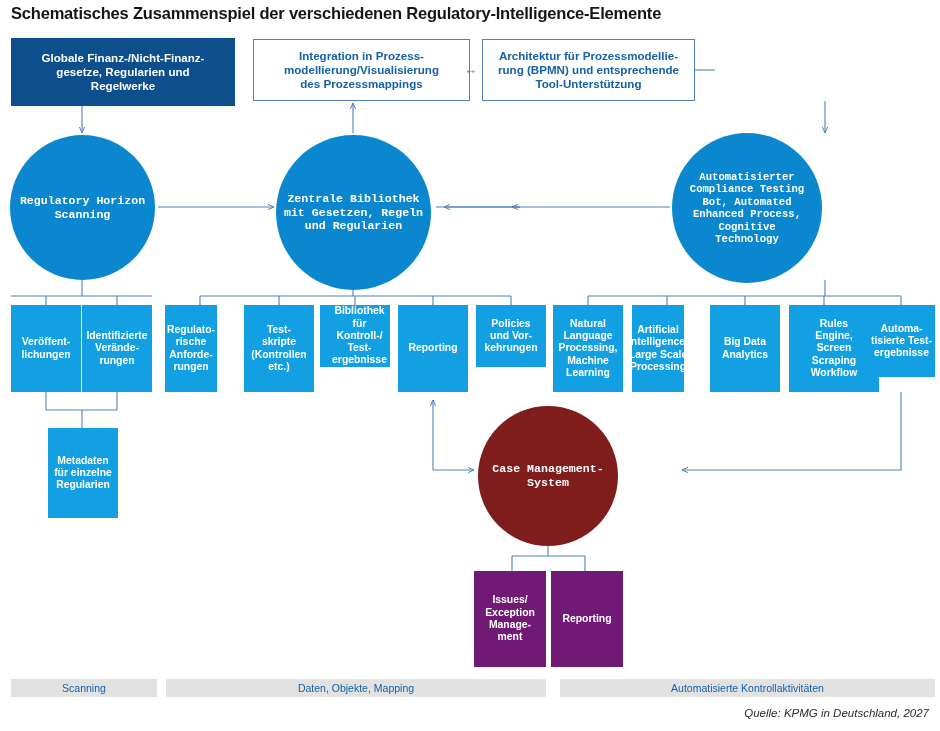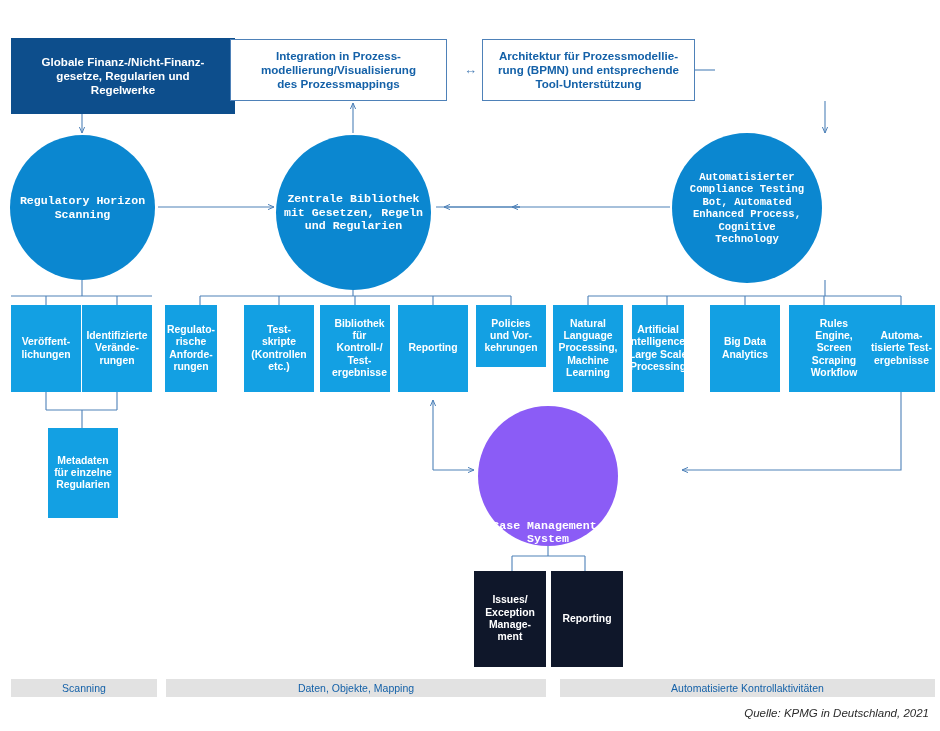--- a/index.html
+++ b/index.html
@@ -13,41 +13,42 @@
 
   .node{position:absolute;box-sizing:border-box;display:flex;align-items:center;
         justify-content:center;text-align:center;font-weight:bold;line-height:1.18;}
 
   .box-dark{background:#0d4e8c;color:#ffffff;font-size:11.6px;padding:4px 6px;}
   .box-outline{background:#ffffff;color:#1461a8;border:1px solid #4e81b8;
                font-size:11.6px;padding:4px 6px;}
 
   .circle{border-radius:50%;color:#ffffff;font-family:Liberation Mono, monospace;}
   .circle-blue{background:#0b87d0;}
-  .circle-purple{background:#8b5cf6;align-items:flex-end;}
+  .circle-purple{background:#7f1d1d;}
   .c-t{font-size:11.6px;}
   .c-t-sm{font-size:10.6px;}
 
   .chip{background:#13a0e3;color:#ffffff;font-size:10.4px;padding:3px 3px;}
-  .chip-purple{background:#0f172a;color:#ffffff;font-size:10.4px;padding:3px 0;}
+  .chip-purple{background:#701a75;color:#ffffff;font-size:10.4px;padding:3px 0;}
 
   .legend{position:absolute;box-sizing:border-box;background:#e2e2e2;height:18px;
           display:flex;align-items:center;justify-content:center;
           color:#1461a8;font-size:10.5px;}
 
   .source{position:absolute;right:11px;top:707px;font-style:italic;
           font-size:11.5px;color:#2b2b2b;}
 
   .arrowglyph{position:absolute;color:#4e81b8;font-size:13px;line-height:1;}
 </style>
 </head>
 <body>
 
 <div id="canvas">
 
+  <div class="title">Schematisches Zusammenspiel der verschiedenen Regulatory-Intelligence-Elemente</div>
 
   <svg id="svg-layer" viewBox="0 0 940 731" xmlns="http://www.w3.org/2000/svg">
     <defs>
       <marker id="ar" markerWidth="7" markerHeight="7" refX="6" refY="3.0" orient="auto" markerUnits="userSpaceOnUse">
         <path d="M0,0.4 L6,3 L0,5.6" fill="none" stroke="#4e81b8" stroke-width="1"></path>
       </marker>
     </defs>
     <g stroke="#4e81b8" stroke-width="1.1" fill="none">
 
       <path d="M82,100 L82,133" marker-end="url(#ar)"></path>
@@ -79,27 +80,27 @@
 
       <path d="M433,470 L433,400" marker-end="url(#ar)"></path>
       <path d="M433,470 L474,470" marker-end="url(#ar)"></path>
 
       <path d="M901,392 L901,470 L682,470" marker-end="url(#ar)"></path>
 
       <path d="M548,537 L548,556 M512,556 L585,556 M512,556 L512,571 M585,556 L585,571"></path>
     </g>
   </svg>
 
-  <div class="node box-dark" style="left:11px;top:38px;width:224px;height:76px;">
+  <div class="node box-dark" style="left:11px;top:38px;width:224px;height:68px;">
     <span style="white-space:pre-line">Globale Finanz-/Nicht-Finanz-
 gesetze, Regularien und
 Regelwerke</span>
   </div>
 
-  <div class="node box-outline" style="left:230px;top:39px;width:217px;height:62px;">
+  <div class="node box-outline" style="left:253px;top:39px;width:217px;height:62px;">
     <span style="white-space:pre-line">Integration in Prozess-
 modellierung/Visualisierung
 des Prozessmappings</span>
   </div>
 
   <div class="arrowglyph" style="left:464px;top:63px;">↔</div>
 
   <div class="node box-outline" style="left:482px;top:39px;width:213px;height:62px;">
     <span style="white-space:pre-line">Architektur für Prozessmodellie-
 rung (BPMN) und entsprechende
@@ -152,21 +153,21 @@
 rische
 Anforde-
 rungen</span>
   </div>
   <div class="node chip" style="left:244px;top:305px;width:70px;height:87px;">
     <span style="white-space:pre-line">Test-
 skripte
 (Kontrollen
 etc.)</span>
   </div>
-  <div class="node chip" style="left:320px;top:305px;width:70px;height:87px;padding-left:12px;">
+  <div class="node chip" style="left:320px;top:305px;width:70px;height:62px;padding-left:12px;">
     <span style="white-space:pre-line">Bibliothek
 für Kontroll-/
 Test-
 ergebnisse</span>
   </div>
   <div class="node chip" style="left:398px;top:305px;width:70px;height:87px;">
     <span style="white-space:pre-line">Reporting</span>
   </div>
   <div class="node chip" style="left:476px;top:305px;width:70px;height:62px;">
     <span style="white-space:pre-line">Policies
@@ -191,21 +192,21 @@
     <span style="white-space:pre-line">Big Data
 Analytics</span>
   </div>
   <div class="node chip" style="left:789px;top:305px;width:90px;height:87px;">
     <span style="white-space:pre-line">Rules
 Engine,
 Screen
 Scraping
 Workflow</span>
   </div>
-  <div class="node chip" style="left:868px;top:305px;width:67px;height:87px;">
+  <div class="node chip" style="left:868px;top:305px;width:67px;height:72px;">
     <span style="white-space:pre-line">Automa-
 tisierte Test-
 ergebnisse</span>
   </div>
 
   <div class="node chip-purple" style="left:474px;top:571px;width:72px;height:96px;display:flex;align-items:center;justify-content:center;text-align:center;font-weight:bold;line-height:1.18;box-sizing:border-box;">
     <span style="white-space:pre-line">Issues/
 Exception
 Manage-
 ment</span>
@@ -217,15 +218,15 @@
   <div class="legend" style="left:11px;top:679px;width:146px;">
     <span>Scanning</span>
   </div>
   <div class="legend" style="left:166px;top:679px;width:380px;">
     <span>Daten, Objekte, Mapping</span>
   </div>
   <div class="legend" style="left:560px;top:679px;width:375px;">
     <span>Automatisierte Kontrollaktivitäten</span>
   </div>
 
-  <div class="source">Quelle: KPMG in Deutschland, 2021</div>
+  <div class="source">Quelle: KPMG in Deutschland, 2027</div>
 
 </div>
 
 </body></html>

